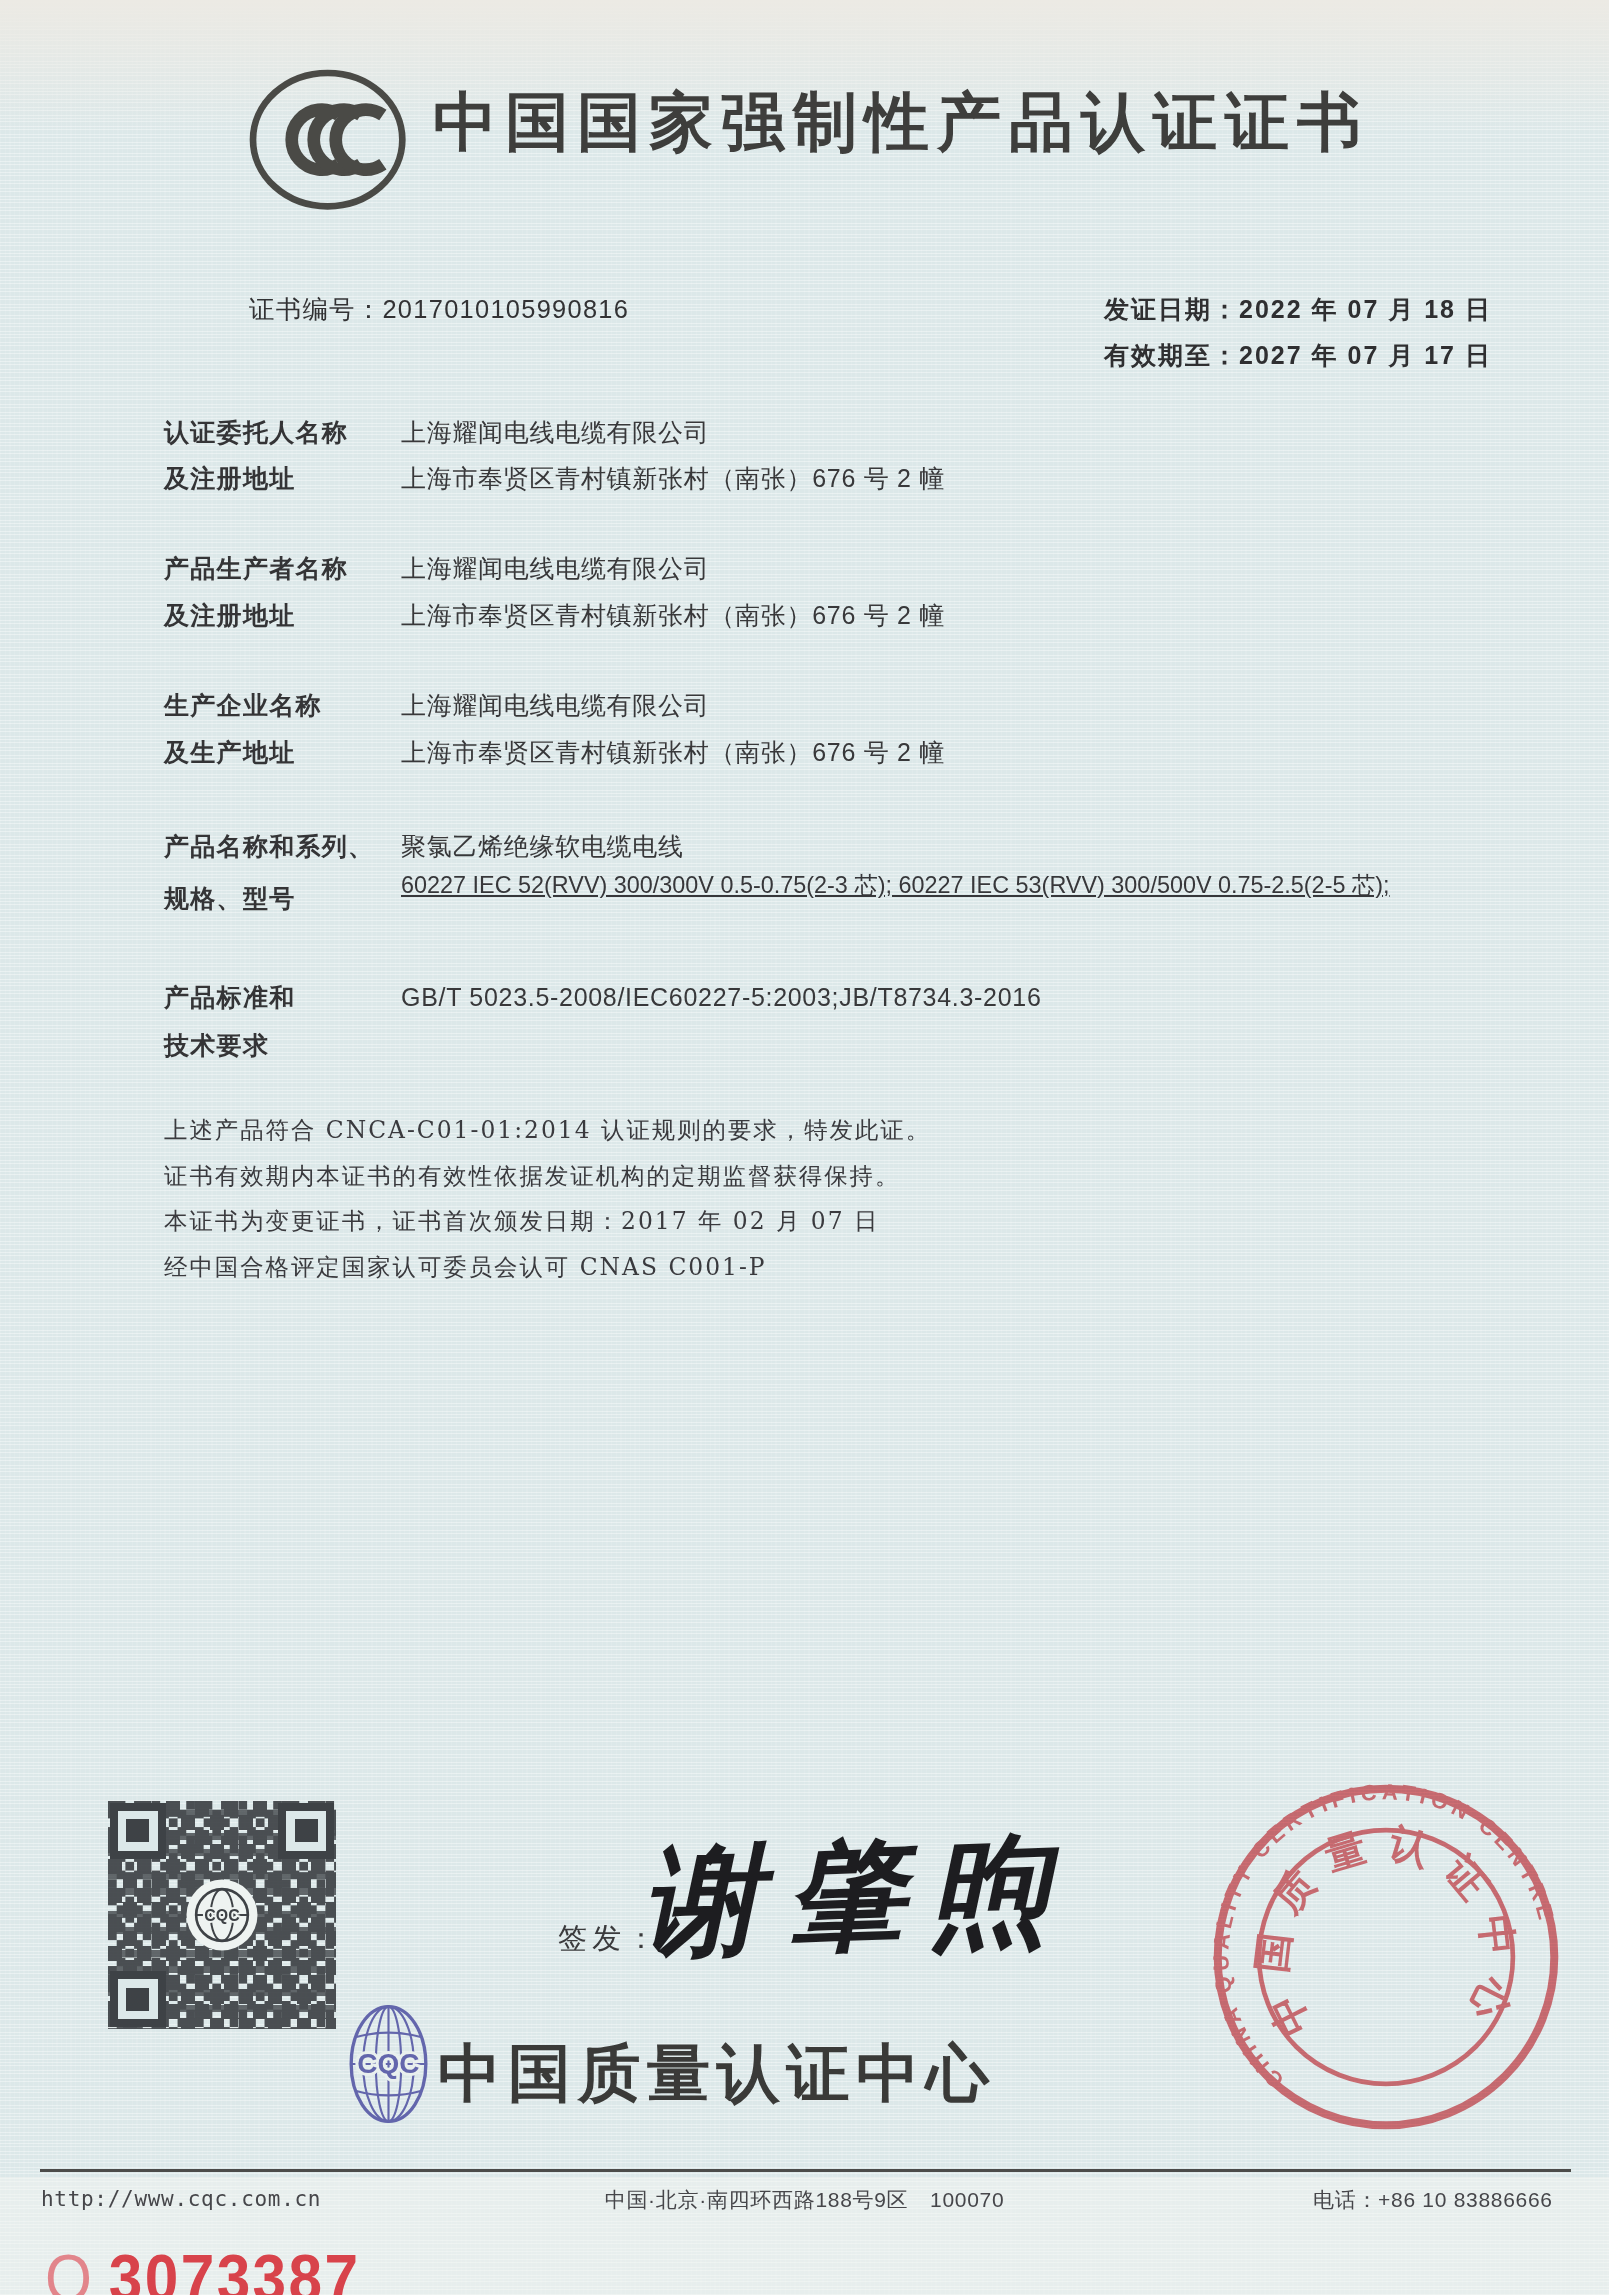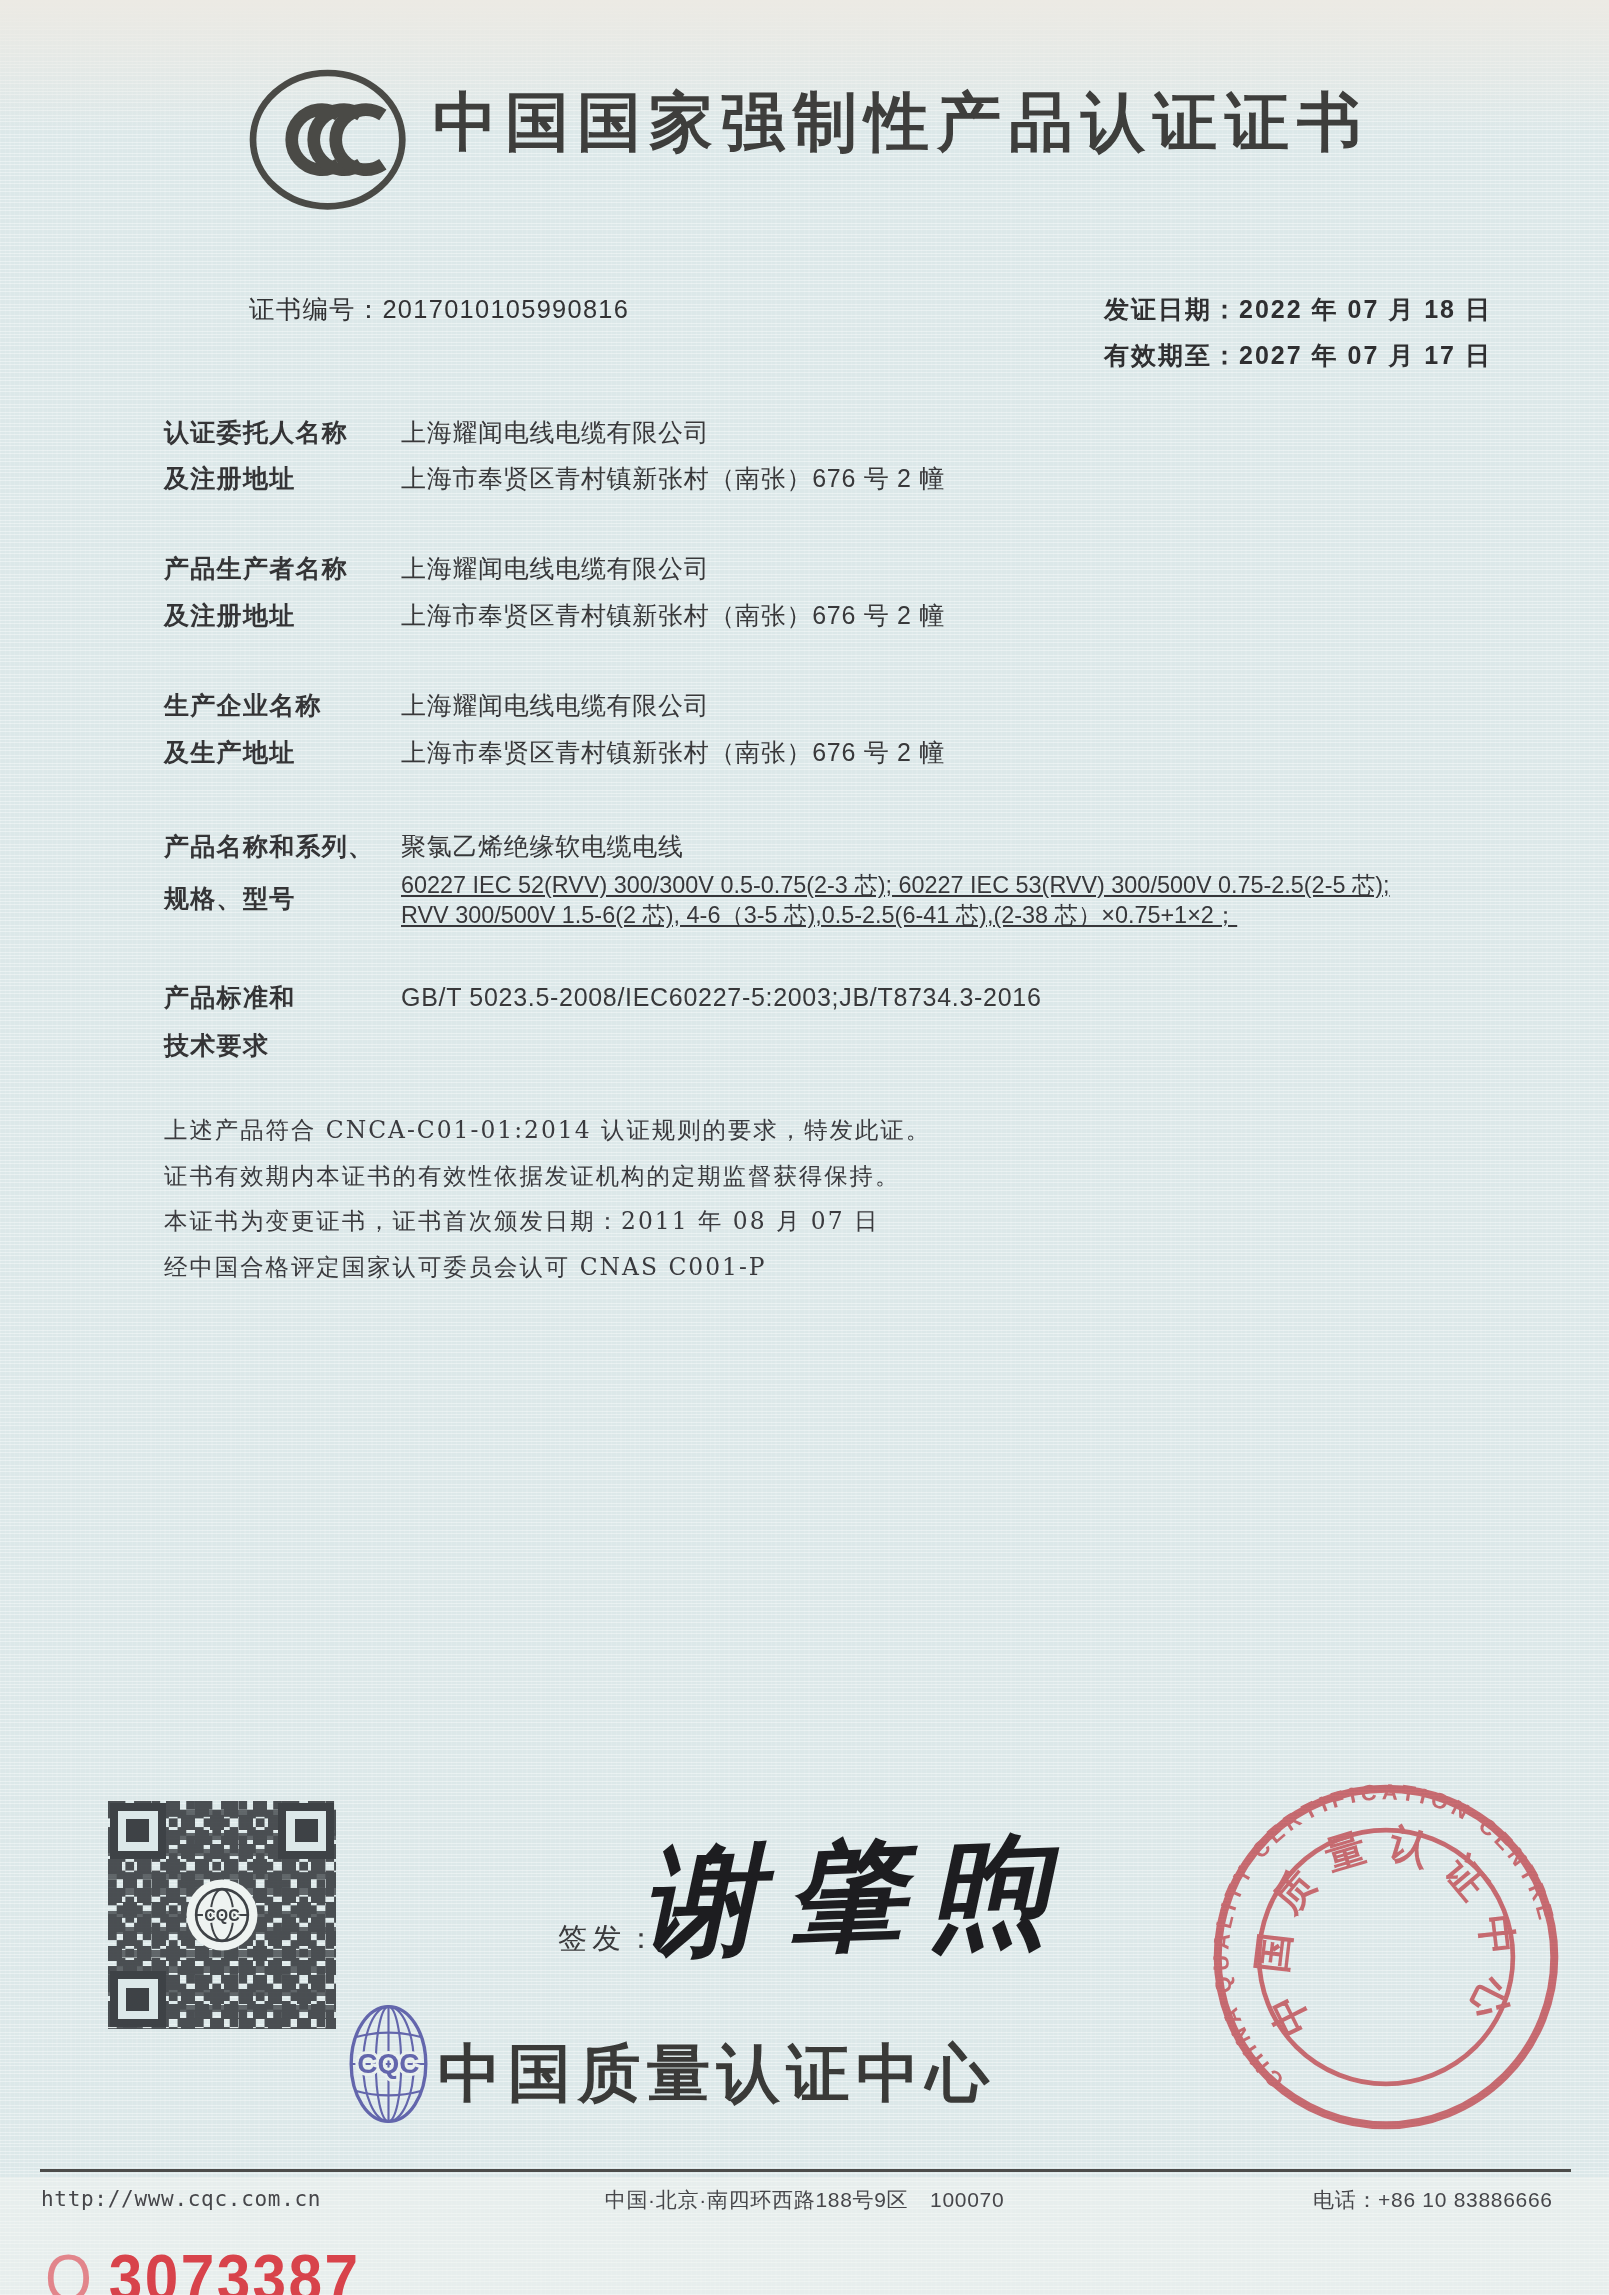--- a/index.html
+++ b/index.html
@@ -90,29 +90,28 @@
 
   <div class="abs lbl" style="left:164px;top:689px;">生产企业名称</div>
   <div class="abs lbl" style="left:164px;top:736px;text-align:right;">及生产地址</div>
   <div class="abs val" style="left:401px;top:689px;">上海耀闻电线电缆有限公司</div>
   <div class="abs val" style="left:401px;top:736px;">上海市奉贤区青村镇新张村（南张）676 号 2 幢</div>
 
   <div class="abs lbl" style="left:164px;top:830px;">产品名称和系列、</div>
   <div class="abs lbl" style="left:164px;top:882px;">规格、型号</div>
   <div class="abs val" style="left:401px;top:830px;">聚氯乙烯绝缘软电缆电线</div>
   <div class="abs val-sm" style="left:401px;top:869px;">60227 IEC 52(RVV) 300/300V 0.5-0.75(2-3 芯); 60227 IEC 53(RVV) 300/500V 0.75-2.5(2-5 芯);</div>
-  <div class="abs val-sm" style="left:401px;top:899px;">RVV 300/500V 1.5-6(2 芯), 4-6（3-5 芯),0.5-2.5(6-41 芯),(2-38 芯）×0.75+1×2；</div>
 
   <div class="abs lbl" style="left:164px;top:981px;">产品标准和</div>
   <div class="abs lbl" style="left:164px;top:1029px;">技术要求</div>
   <div class="abs val" style="left:401px;top:983px;">GB/T 5023.5-2008/IEC60227-5:2003;JB/T8734.3-2016</div>
 
   <div class="abs stmt" style="left:164px;top:1114px;">上述产品符合 CNCA-C01-01:2014 认证规则的要求，特发此证。</div>
   <div class="abs stmt" style="left:164px;top:1160px;">证书有效期内本证书的有效性依据发证机构的定期监督获得保持。</div>
-  <div class="abs stmt" style="left:164px;top:1205px;">本证书为变更证书，证书首次颁发日期：2011 年 08 月 07 日</div>
+  <div class="abs stmt" style="left:164px;top:1205px;">本证书为变更证书，证书首次颁发日期：2017 年 02 月 07 日</div>
   <div class="abs stmt" style="left:164px;top:1251px;">经中国合格评定国家认可委员会认可 CNAS C001-P</div>
 
 
   <div class="qr">
     <div class="qr-noise"></div>
     <div class="qr-finder" style="left:2.7px;top:2.7px;">
         <div class="qr-core"></div>
       </div>
     <div class="qr-finder" style="right:2.7px;top:2.7px;">
         <div class="qr-core"></div>

